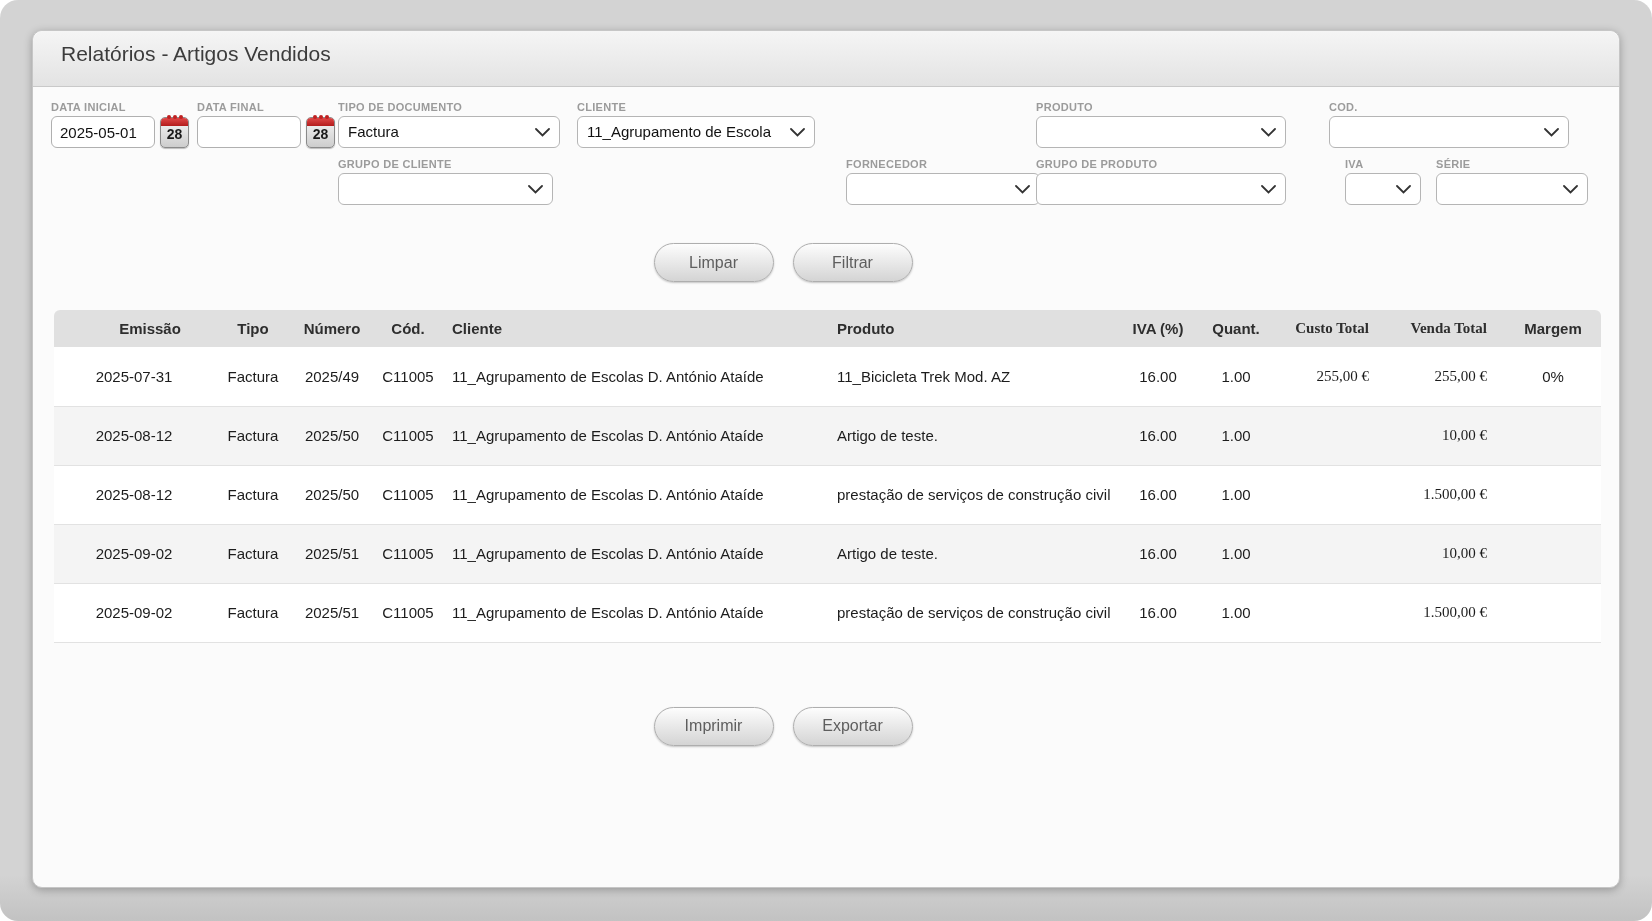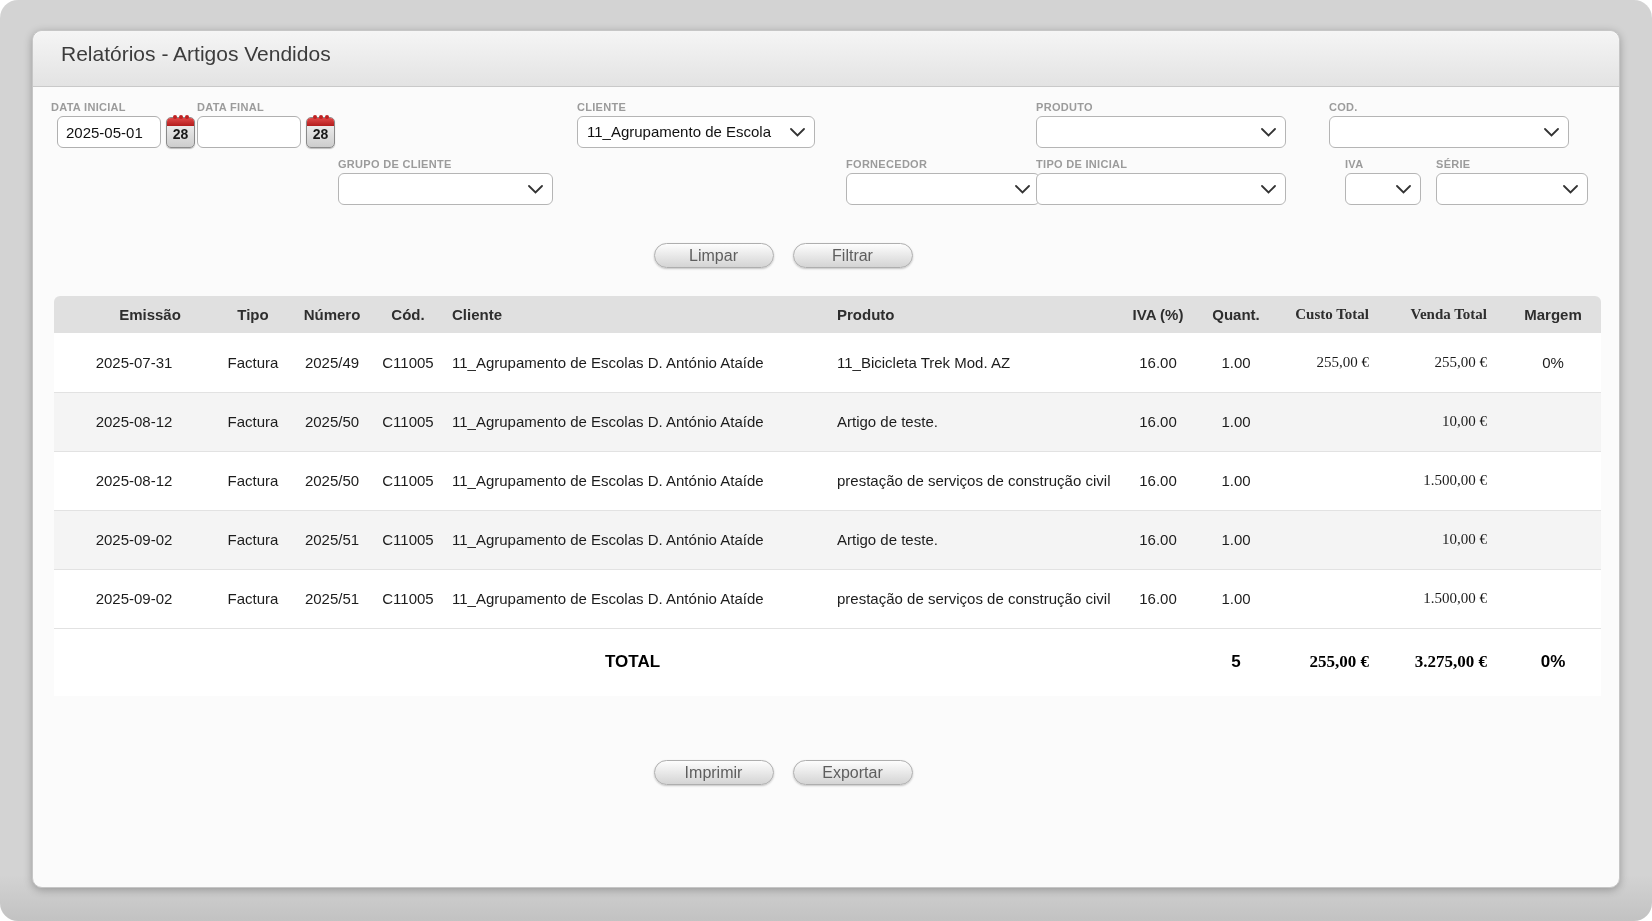--- a/index.html
+++ b/index.html
@@ -71,21 +71,21 @@
   .cal-top { height: 8px; background: linear-gradient(#e04848, #b31c1c); border-radius: 4px 4px 0 0; }
   .cal-day {
     position: absolute; top: 8px; left: 0; right: 0;
     text-align: center; font-weight: bold; font-size: 14px; color: #1a1a1a;
   }
   .btn-row {
     display: flex; justify-content: center; gap: 19px;
     width: 100%; padding-right: 86px; margin-top: 4px;
   }
   .pill-btn {
-    min-width: 120px; height: 25px;
+    min-width: 120px; height: 39px;
     border: 1px solid #aeaeae; border-radius: 22px;
     background: linear-gradient(180deg, #fdfdfd, #d4d4d4);
     box-shadow: 0 1px 2px rgba(0,0,0,0.22);
     font-size: 16px; color: #5e5e5e; font-family: inherit;
     cursor: pointer; padding: 0 24px;
   }
   .table-wrap { margin: 28px 20px 0 21px; }
   table.report {
     width: 1547px; border-collapse: collapse; table-layout: fixed;
     font-size: 15px; color: #1c1c1c;
@@ -116,41 +116,50 @@
 
 <div class="panel">
 
   <div class="titlebar">Relatórios - Artigos Vendidos</div>
 
   <div class="filters">
 
     <div class="fg" style="left:18px; top:14px;">
       <label class="flabel">DATA INICIAL</label>
       <div class="frow">
-        <input class="finput" style="width: 104px; margin-left: 6px;" value="2025-05-01">
+        <input class="finput" style="width: 104px;" value="2025-05-01">
         <div class="cal">
           <div class="cal-rings"></div>
           <div class="cal-top"></div>
           <div class="cal-day">28</div>
         </div>
       </div>
     </div>
 
     <div class="fg" style="left:164px; top:14px;">
       <label class="flabel">DATA FINAL</label>
       <div class="frow">
         <input class="finput" style="width: 104px;" value="">
         <div class="cal">
           <div class="cal-rings"></div>
           <div class="cal-top"></div>
           <div class="cal-day">28</div>
         </div>
       </div>
     </div>
 
+    <div class="fg" style="left:305px; top:14px; width:222px;">
+      <label class="flabel">TIPO DE DOCUMENTO</label>
+      <div class="fselect">
+        <span class="fsel-value">Factura</span>
+        <svg class="chev" width="15" height="9" viewBox="0 0 15 9">
+            <path d="M1 1 L7.5 7.5 L14 1" fill="none" stroke="#333" stroke-width="1.8" stroke-linecap="round"></path>
+          </svg>
+      </div>
+    </div>
 
     <div class="fg" style="left:544px; top:14px; width:238px;">
       <label class="flabel">CLIENTE</label>
       <div class="fselect">
         <span class="fsel-value">11_Agrupamento de Escola</span>
         <svg class="chev" width="15" height="9" viewBox="0 0 15 9">
             <path d="M1 1 L7.5 7.5 L14 1" fill="none" stroke="#333" stroke-width="1.8" stroke-linecap="round"></path>
           </svg>
       </div>
     </div>
@@ -191,21 +200,21 @@
       <label class="flabel">GRUPO DE CLIENTE</label>
       <div class="fselect">
         <span class="fsel-value"></span>
         <svg class="chev" width="15" height="9" viewBox="0 0 15 9">
             <path d="M1 1 L7.5 7.5 L14 1" fill="none" stroke="#333" stroke-width="1.8" stroke-linecap="round"></path>
           </svg>
       </div>
     </div>
 
     <div class="fg" style="left:1003px; top:71px; width:250px;">
-      <label class="flabel">TIPO DE INICIAL</label>
+      <label class="flabel">GRUPO DE PRODUTO</label>
       <div class="fselect">
         <span class="fsel-value"></span>
         <svg class="chev" width="15" height="9" viewBox="0 0 15 9">
             <path d="M1 1 L7.5 7.5 L14 1" fill="none" stroke="#333" stroke-width="1.8" stroke-linecap="round"></path>
           </svg>
       </div>
     </div>
 
     <div class="fg" style="left:1312px; top:71px; width:76px;">
       <label class="flabel">IVA</label>
@@ -323,28 +332,20 @@
     <td class="c">2025/51</td>
     <td class="c">C11005</td>
     <td class="l wrapcell">11_Agrupamento de Escolas D. António Ataíde</td>
     <td class="l wrapcell">prestação de serviços de construção civil</td>
     <td class="c">16.00</td>
     <td class="c">1.00</td>
     <td class="r"></td>
     <td class="r">1.500,00 €</td>
     <td class="c"></td>
   </tr>
-          <tr class="total-row">
-          <td class="total-label" colspan="6">TOTAL</td>
-          <td></td>
-          <td class="c">5</td>
-          <td class="r">255,00 €</td>
-          <td class="r">3.275,00 €</td>
-          <td class="c">0%</td>
-        </tr>
       </tbody>
     </table>
   </div>
 
   <div class="btn-row footer-btns">
     <button class="pill-btn">Imprimir</button>
     <button class="pill-btn">Exportar</button>
   </div>
 
 </div>

